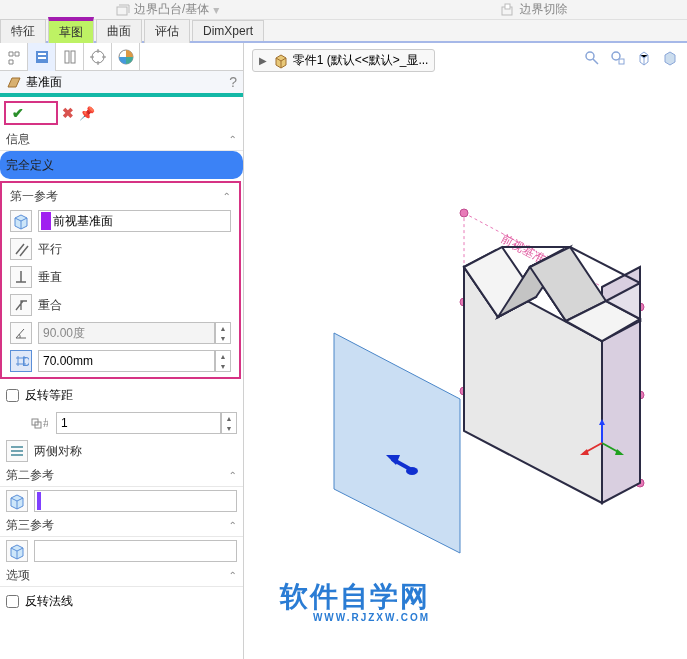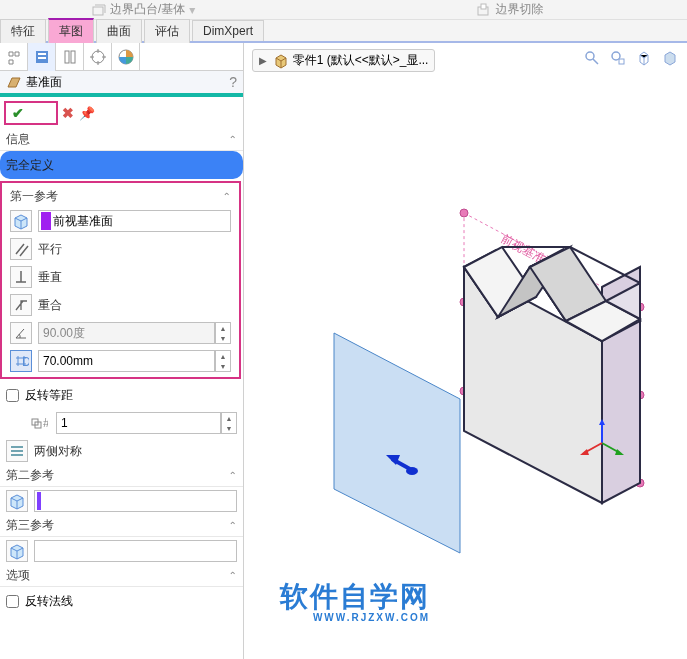--- a/index.html
+++ b/index.html
@@ -1,25 +1,25 @@
 <!DOCTYPE html>
 <html><head>
 <meta charset="utf-8">
 <style>
 * { box-sizing: border-box; margin: 0; padding: 0; font-family: "Microsoft YaHei", Arial, sans-serif; font-size: 12px; }
 body { background: #fff; width: 687px; height: 659px; overflow: hidden; position: relative; }
 
-.top-strip { height: 20px; display: flex; align-items: center; background: #f4f4f4; border-bottom: 1px solid #e0e0e0; padding-left: 90px; color: #888; }
+.top-strip { height: 20px; display: flex; align-items: center; background: #f4f4f4; border-bottom: 1px solid #e0e0e0; padding-left: 114px; color: #888; }
 .top-strip .cmd { display: flex; align-items: center; margin-right: 280px; }
 .top-strip .cmd2 { display: flex; align-items: center; }
 .top-ico { width: 16px; height: 16px; margin-right: 4px; }
 
 .cmd-tabs { height: 23px; display: flex; align-items: center; border-bottom: 2px solid #a6b8e8; background: #f4f4f4; }
 .cmd-tabs .tab { padding: 3px 10px; border: 1px solid #d0d0d0; border-bottom: none; background: #f0f0f0; margin-right: 2px; color: #333; cursor: pointer; }
-.cmd-tabs .tab.active { background: #f9a8d4; border-top: 2px solid #a21caf; }
+.cmd-tabs .tab.active { background: #bef264; border-top: 4px solid #a21caf; }
 
 .main { display: flex; height: calc(659px - 43px); }
 
 .panel { width: 244px; border-right: 1px solid #d0d0d0; display: flex; flex-direction: column; background: #fff; }
 
 .panel-tabs { height: 28px; display: flex; border-bottom: 1px solid #d0d0d0; }
 .panel-tabs .ptab { width: 28px; height: 28px; display: flex; align-items: center; justify-content: center; border-right: 1px solid #d0d0d0; cursor: pointer; }
 .panel-tabs .ptab.active { background: #e8f0ff; }
 
 .title-row { height: 26px; padding: 2px 6px; background: #f4f6fa; border-bottom: 4px solid #14b8a6; display: flex; align-items: center; }

